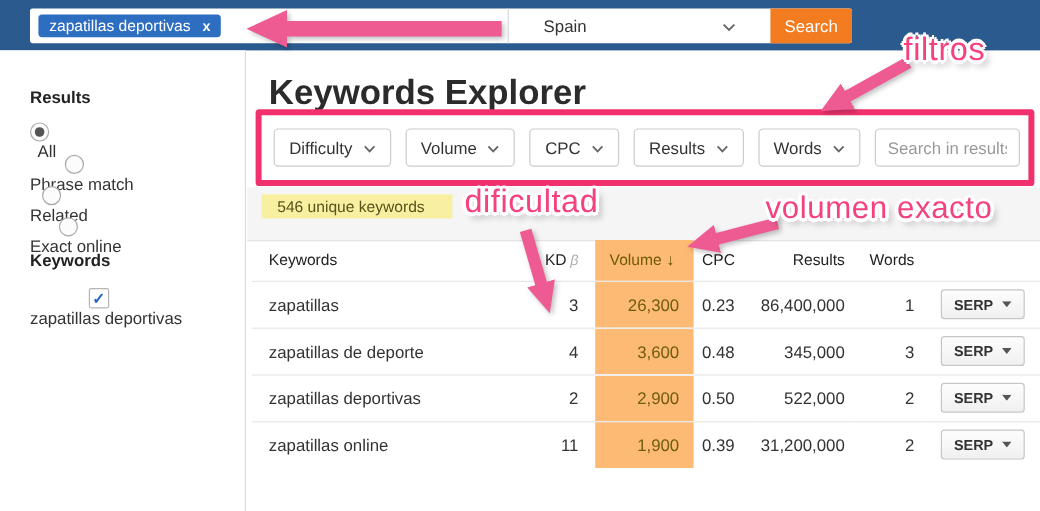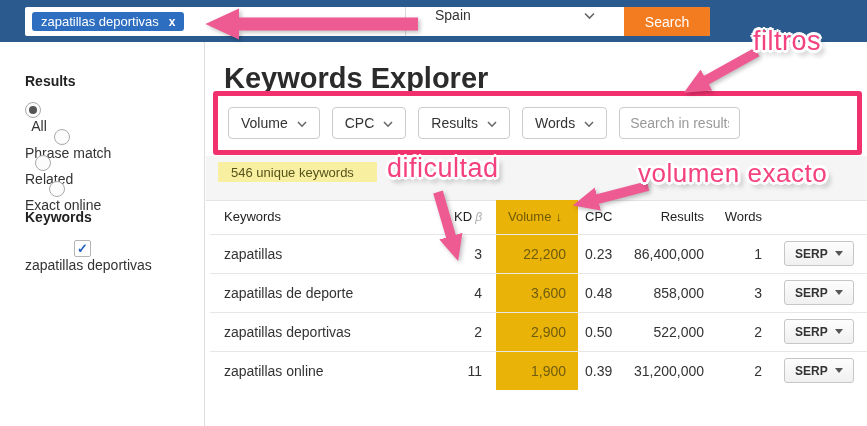--- a/index.html
+++ b/index.html
@@ -9,23 +9,23 @@
     -webkit-font-smoothing:antialiased;
   }
   
   .topbar{position:absolute;left:0;top:0;width:867px;height:42px;background:#2b5b8e;}
   .searchbar{position:absolute;left:25px;top:7px;width:685px;height:29px;display:flex;
     background:#fff;border-radius:2px;align-items:stretch;}
   .tag-area{flex:1;display:flex;align-items:center;padding-left:7px;}
   .kw-tag{display:inline-flex;align-items:center;background:#2e6ec0;color:#fff;
     border-radius:3px;font-size:13px;padding:3px 9px;line-height:1;cursor:pointer;}
   .kw-tag .x{margin-left:10px;font-weight:bold;font-size:12px;}
-  .country{width:160px;border-left:1px solid #d9d9d9;display:flex;align-items:flex-start;
+  .country{width:160px;border-left:1px solid #d9d9d9;display:flex;align-items:center;
     justify-content:space-between;padding:0 29px;font-size:14px;color:#333;cursor:pointer;}
-  .search-btn{width:86px;background:#f47c20;color:#fff;border:none;font-size:14px;
+  .search-btn{width:68px;background:#f47c20;color:#fff;border:none;font-size:14px;
     font-family:inherit;border-radius:0 2px 2px 0;cursor:pointer;}
   
   .sidebar{position:absolute;left:0;top:42px;width:205px;height:384px;background:#fff;
     border-right:1px solid #ddd;box-sizing:border-box;}
   .side-h{position:absolute;left:25px;font-size:14px;font-weight:bold;color:#222;}
   .side-row{position:absolute;left:25px;display:flex;align-items:center;font-size:14px;color:#333;cursor:pointer;flex-direction:column;}
   .radio{width:14px;height:14px;border-radius:50%;border:1px solid #aaa;background:#fcfcfc;
     margin-right:12px;position:relative;flex:none;}
   .radio.sel::after{content:"";position:absolute;left:3px;top:3px;width:8px;height:8px;
     border-radius:50%;background:#555;}
@@ -49,21 +49,21 @@
   
   table.kw{position:absolute;left:210px;top:200px;width:657px;border-collapse:collapse;table-layout:fixed;}
   table.kw th,table.kw td{padding:0;font-weight:normal;white-space:nowrap;overflow:hidden;}
   table.kw thead tr{height:34px;}
   table.kw tbody tr{height:39px;border-top:1px solid #e7e7e7;}
   table.kw thead tr{border-bottom:1px solid #e7e7e7;}
   th{font-size:13px;color:#222;}
   td{font-size:14px;color:#333;}
   .c-kw{text-align:left;padding-left:14px !important;}
   .c-kd{text-align:right;padding-right:14px !important;}
-  .c-vol{text-align:right;padding-right:12px !important;background:#eab308;color:#6f5c10;}
+  .c-vol{text-align:right;padding-right:12px !important;background:#fdba74;color:#6f5c10;}
   th.c-vol{text-align:left;padding-left:12px !important;font-weight:bold;color:#6f5a08;}
   .c-cpc{text-align:left;padding-left:7px !important;}
   .c-res{text-align:right;padding-right:8px !important;}
   .c-wrd{text-align:right;padding-right:6px !important;}
   .c-serp{text-align:left;padding-left:16px !important;}
   th.bold{font-weight:bold;}
   .beta{color:#aeaeae;font-style:italic;font-size:12px;margin-left:3px;}
   .sortdn{font-weight:bold;color:#5f4f00;margin-left:4px;}
   .serp-btn{display:inline-flex;align-items:center;gap:7px;height:25px;padding:0 10px;
     background:linear-gradient(#fdfdfd,#f0f0f0);border:1px solid #c6c6c6;border-radius:3px;
@@ -124,20 +124,26 @@
   <div class="side-row" style="top:198px;">
     <span class="checkbox">✓</span>
     <span>zapatillas deportivas</span>
   </div>
 </div>
 
 <div class="main-title">Keywords Explorer</div>
 
 <div class="filterbox">
   <button class="fbtn">
+    <span>Difficulty</span>
+    <span class="chev"><svg width="10" height="7" viewBox="0 0 10 7">
+          <path d="M1 1 L5 5.2 L9 1" fill="none" stroke="#666" stroke-width="1.5"></path>
+        </svg></span>
+  </button>
+  <button class="fbtn">
     <span>Volume</span>
     <span class="chev"><svg width="10" height="7" viewBox="0 0 10 7">
           <path d="M1 1 L5 5.2 L9 1" fill="none" stroke="#666" stroke-width="1.5"></path>
         </svg></span>
   </button>
   <button class="fbtn">
     <span>CPC</span>
     <span class="chev"><svg width="10" height="7" viewBox="0 0 10 7">
           <path d="M1 1 L5 5.2 L9 1" fill="none" stroke="#666" stroke-width="1.5"></path>
         </svg></span>
@@ -178,37 +184,37 @@
       <th class="c-cpc bold">CPC</th>
       <th class="c-res bold">Results</th>
       <th class="c-wrd bold">Words</th>
       <th class="c-serp"></th>
     </tr>
   </thead>
   <tbody>
     <tr>
       <td class="c-kw">zapatillas</td>
       <td class="c-kd">3</td>
-      <td class="c-vol">22,200</td>
+      <td class="c-vol">26,300</td>
       <td class="c-cpc">0.23</td>
       <td class="c-res">86,400,000</td>
       <td class="c-wrd">1</td>
       <td class="c-serp"><button class="serp-btn">
             <span>SERP</span>
             <svg width="8" height="5" viewBox="0 0 8 5">
               <path d="M0 0 L8 0 L4 5 Z" fill="#555"></path>
             </svg>
           </button></td>
     </tr>
     <tr>
       <td class="c-kw">zapatillas de deporte</td>
       <td class="c-kd">4</td>
       <td class="c-vol">3,600</td>
       <td class="c-cpc">0.48</td>
-      <td class="c-res">858,000</td>
+      <td class="c-res">345,000</td>
       <td class="c-wrd">3</td>
       <td class="c-serp"><button class="serp-btn">
             <span>SERP</span>
             <svg width="8" height="5" viewBox="0 0 8 5">
               <path d="M0 0 L8 0 L4 5 Z" fill="#555"></path>
             </svg>
           </button></td>
     </tr>
     <tr>
       <td class="c-kw">zapatillas deportivas</td>

